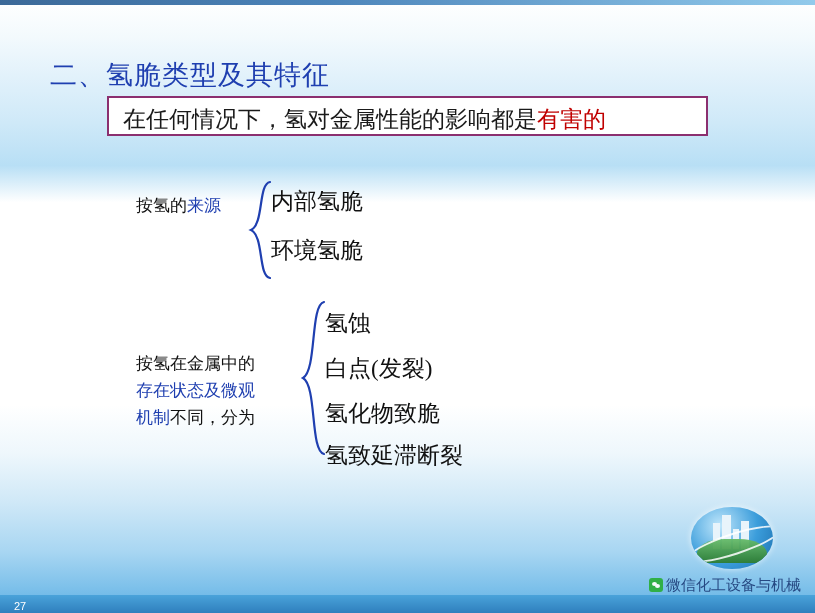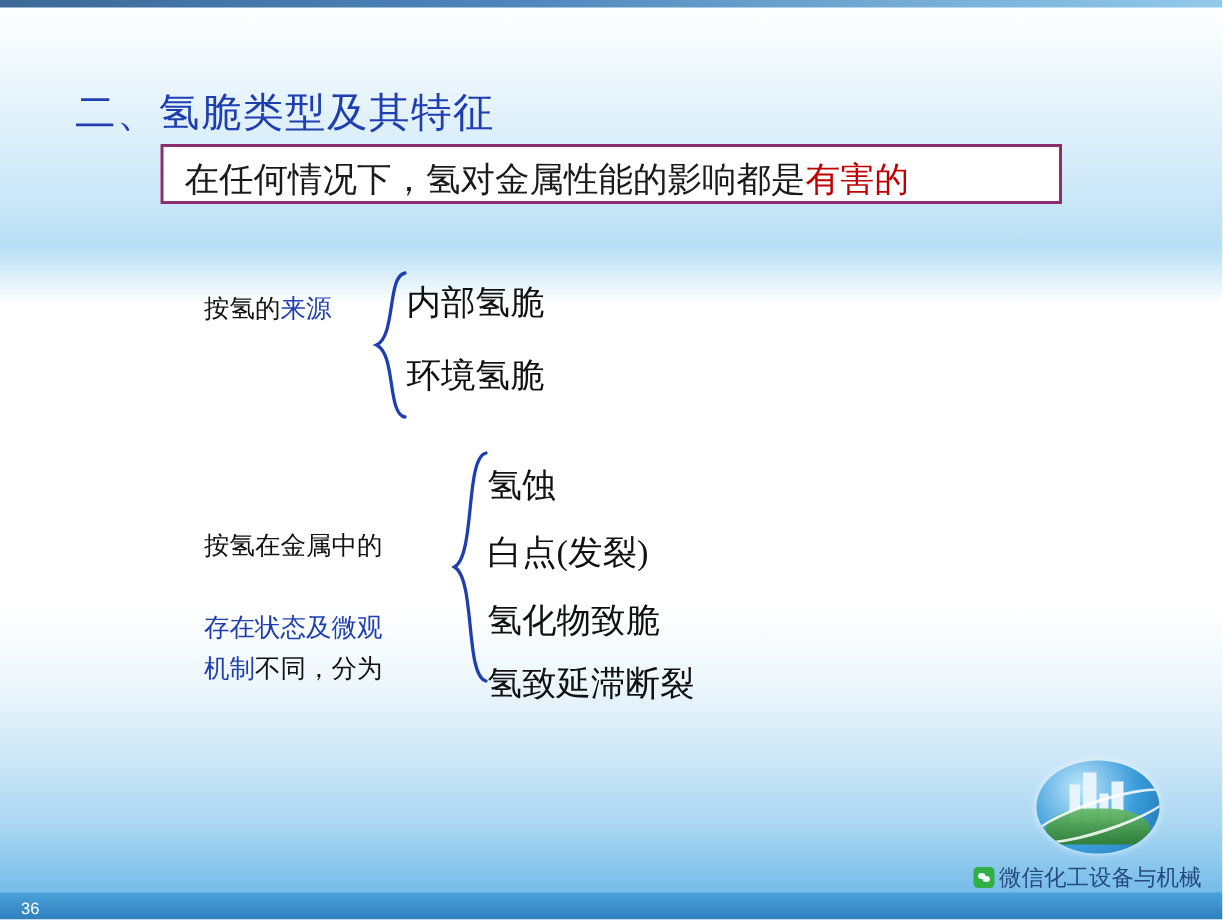--- a/index.html
+++ b/index.html
@@ -111,21 +111,21 @@
   
   #g2-label {
     left: 136px;
     top: 350px;
     font-size: 17px;
     line-height: 27px;
     color: #111111;
     text-align: left;
     width: 160px;
   }
-  #g2-label .blue { color: #1f3fb0; margin-top: 28px; }
+  #g2-label .blue { color: #1f3fb0; }
 
   .item2 {
     font-size: 23px;
     color: #111111;
   }
   #g2-i1 { left: 325px; top: 308px; }
   #g2-i2 { left: 325px; top: 353px; }
   #g2-i3 { left: 325px; top: 398px; }
   #g2-i4 { left: 325px; top: 440px; font-family: Liberation Serif, serif; }
 
@@ -275,15 +275,15 @@
       <div class="bldg b2"></div>
       <div class="bldg b3"></div>
       <div class="bldg b4"></div>
       <div class="land"></div>
       <div class="ring"></div>
     </div>
     <div id="wm"><span class="wxicon"></span><span>微信化工设备与机械</span></div>
   </div>
 
   <div id="bottomband"></div>
-  <div id="pagenum">36</div>
+  <div id="pagenum">27</div>
 
 </div>
 
 </body></html>

